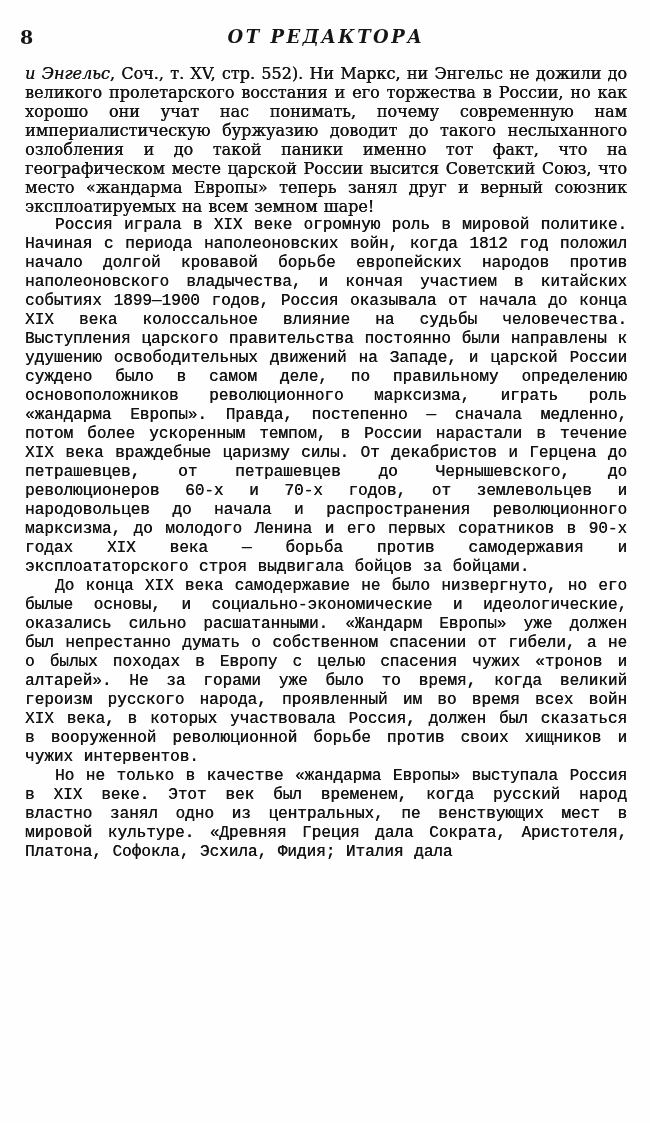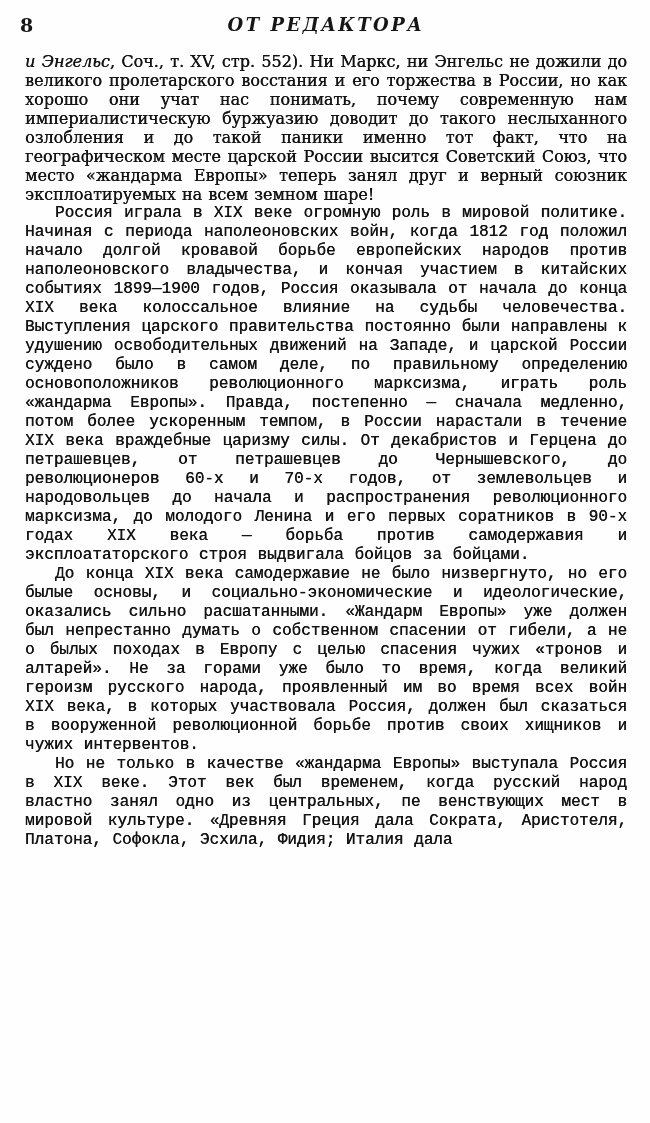--- a/index.html
+++ b/index.html
@@ -32,20 +32,21 @@
     color: #161616;
   }
   .head-title {
     display: block;
     text-align: center;
     font-size: 18px;
     font-style: italic;
     font-weight: bold;
     letter-spacing: 2.5px;
     color: #161616;
+    margin-top: 12px;
   }
   .body-text {
     font-size: 16px;
     line-height: 19px;
     text-align: justify;
     text-align-last: left;
     text-justify: inter-word;
     hyphens: auto;
     -webkit-hyphens: auto;
     word-spacing: 1px;

